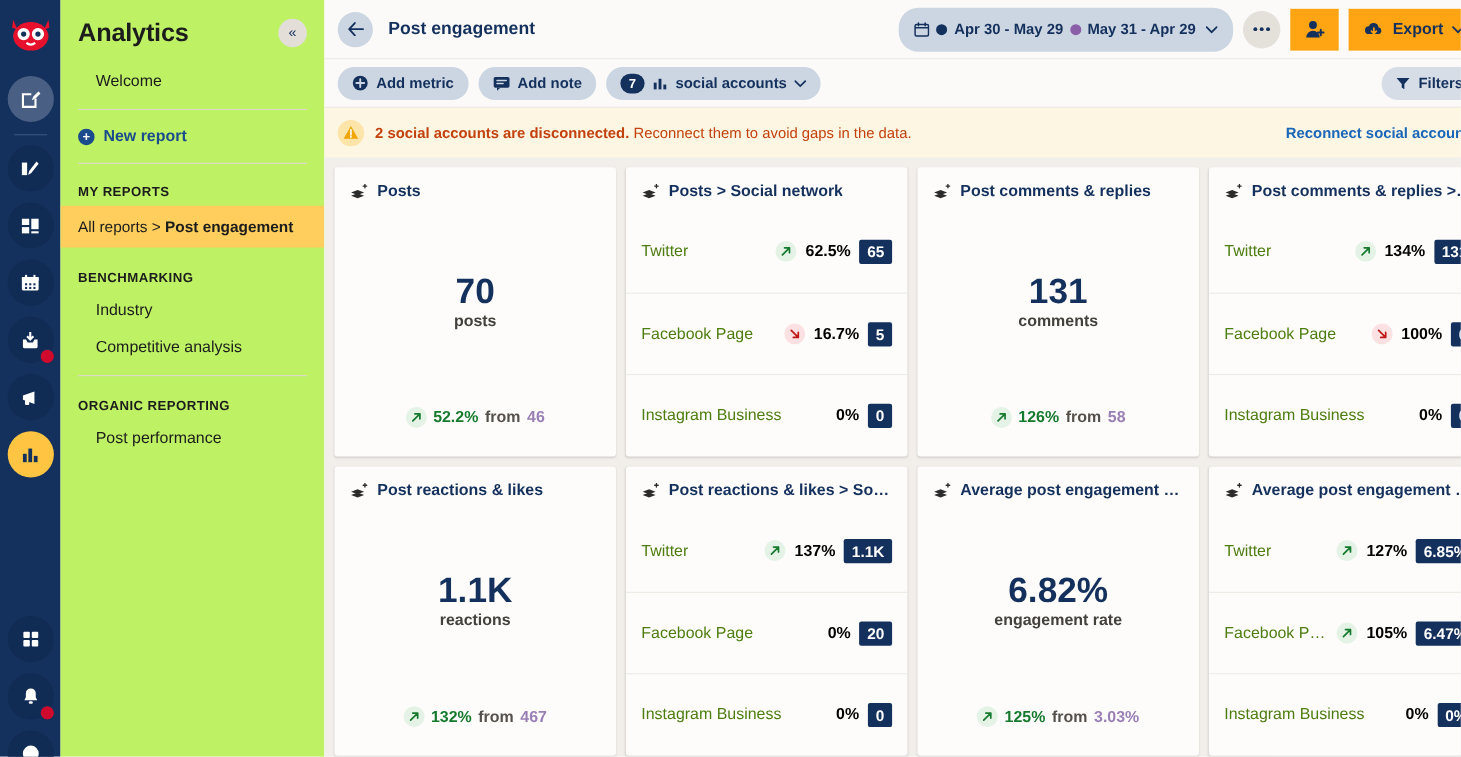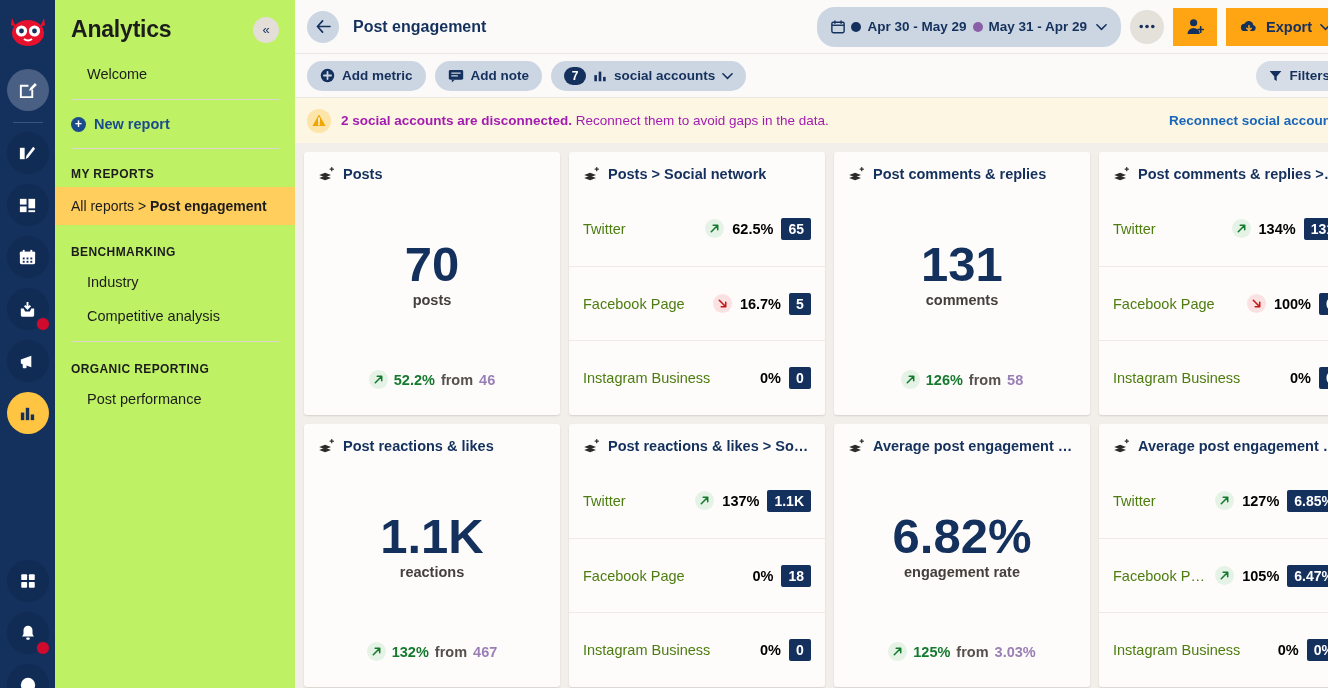--- a/index.html
+++ b/index.html
@@ -133,40 +133,40 @@
 
   .alert {
     height: 45px; flex: 0 0 45px; background: #fdf6e3;
     display: flex; align-items: center; padding: 0 12px; gap: 10px;
   }
   .warn-icon {
     width: 24px; height: 24px; border-radius: 50%; background: #fde4a8;
     display:flex; align-items:center; justify-content:center;
     color: #8a6200; font-size: 14px; font-weight: bold;
   }
-  .alert-text { font-size: 13.5px; color: #a21caf; }
+  .alert-text { font-size: 13.5px; color: #c2410c; }
   .alert-text b { font-weight: bold; }
   .alert-link { margin-left: auto; color: #1a66b8; font-size: 13.5px;
                 font-weight: bold; cursor: pointer; }
 
   
   .grid-wrap { flex: 1 1 auto; overflow: hidden; position: relative;
                background: #f2efeb; padding: 9px 0 0 9px; }
   .grid { display: grid; grid-template-columns: repeat(4, 256px);
           grid-auto-rows: 263px; gap: 9px; }
   .card { background: #fdfcfb; border-radius: 3px; box-shadow: 0 1px 2px rgba(0,0,0,0.13);
           display: flex; flex-direction: column; overflow: hidden; }
   .card-head { display:flex; align-items:center; gap: 8px; padding: 14px 14px 0 14px; }
   .card-title { font-size: 14.5px; font-weight: bold; color: #14305c;
                 white-space: nowrap; overflow: hidden; text-overflow: ellipsis; }
 
   
   .big-body { flex:1 1 auto; display:flex; flex-direction:column;
               align-items:center; justify-content:center; padding-bottom: 4px; }
-  .big-value { font-size: 49px; font-weight: bold; color: #14305c; line-height: 1.02; }
+  .big-value { font-size: 32px; font-weight: bold; color: #14305c; line-height: 1.02; }
   .big-unit { font-size: 14.5px; font-weight: bold; color: #44403c; margin-top: 3px; }
   .big-delta { display:flex; align-items:center; justify-content:center; gap: 6px;
                padding-bottom: 26px; font-size: 14.5px; font-weight: bold; }
   .arrow-circle {
     width: 19px; height: 19px; border-radius: 50%;
     display:flex; align-items:center; justify-content:center; font-size: 12px;
   }
   .arrow-circle.up { background: #e4f3e6; color: #167a2e; }
   .arrow-circle.down { background: #fbe1e1; color: #c01818; }
   .pct.up { color: #167a2e; }
@@ -605,21 +605,21 @@
                   </span>
             <span class="brow-pct up">137%</span>
             <span class="val-chip">1.1K</span>
           </span>
         </div>
               <div class="brow">
           <span class="brow-label">Facebook Page</span>
           <span class="brow-right">
 
             <span class="brow-pct flat">0%</span>
-            <span class="val-chip">18</span>
+            <span class="val-chip">20</span>
           </span>
         </div>
               <div class="brow">
           <span class="brow-label">Instagram Business</span>
           <span class="brow-right">
 
             <span class="brow-pct flat">0%</span>
             <span class="val-chip">0</span>
           </span>
         </div>

